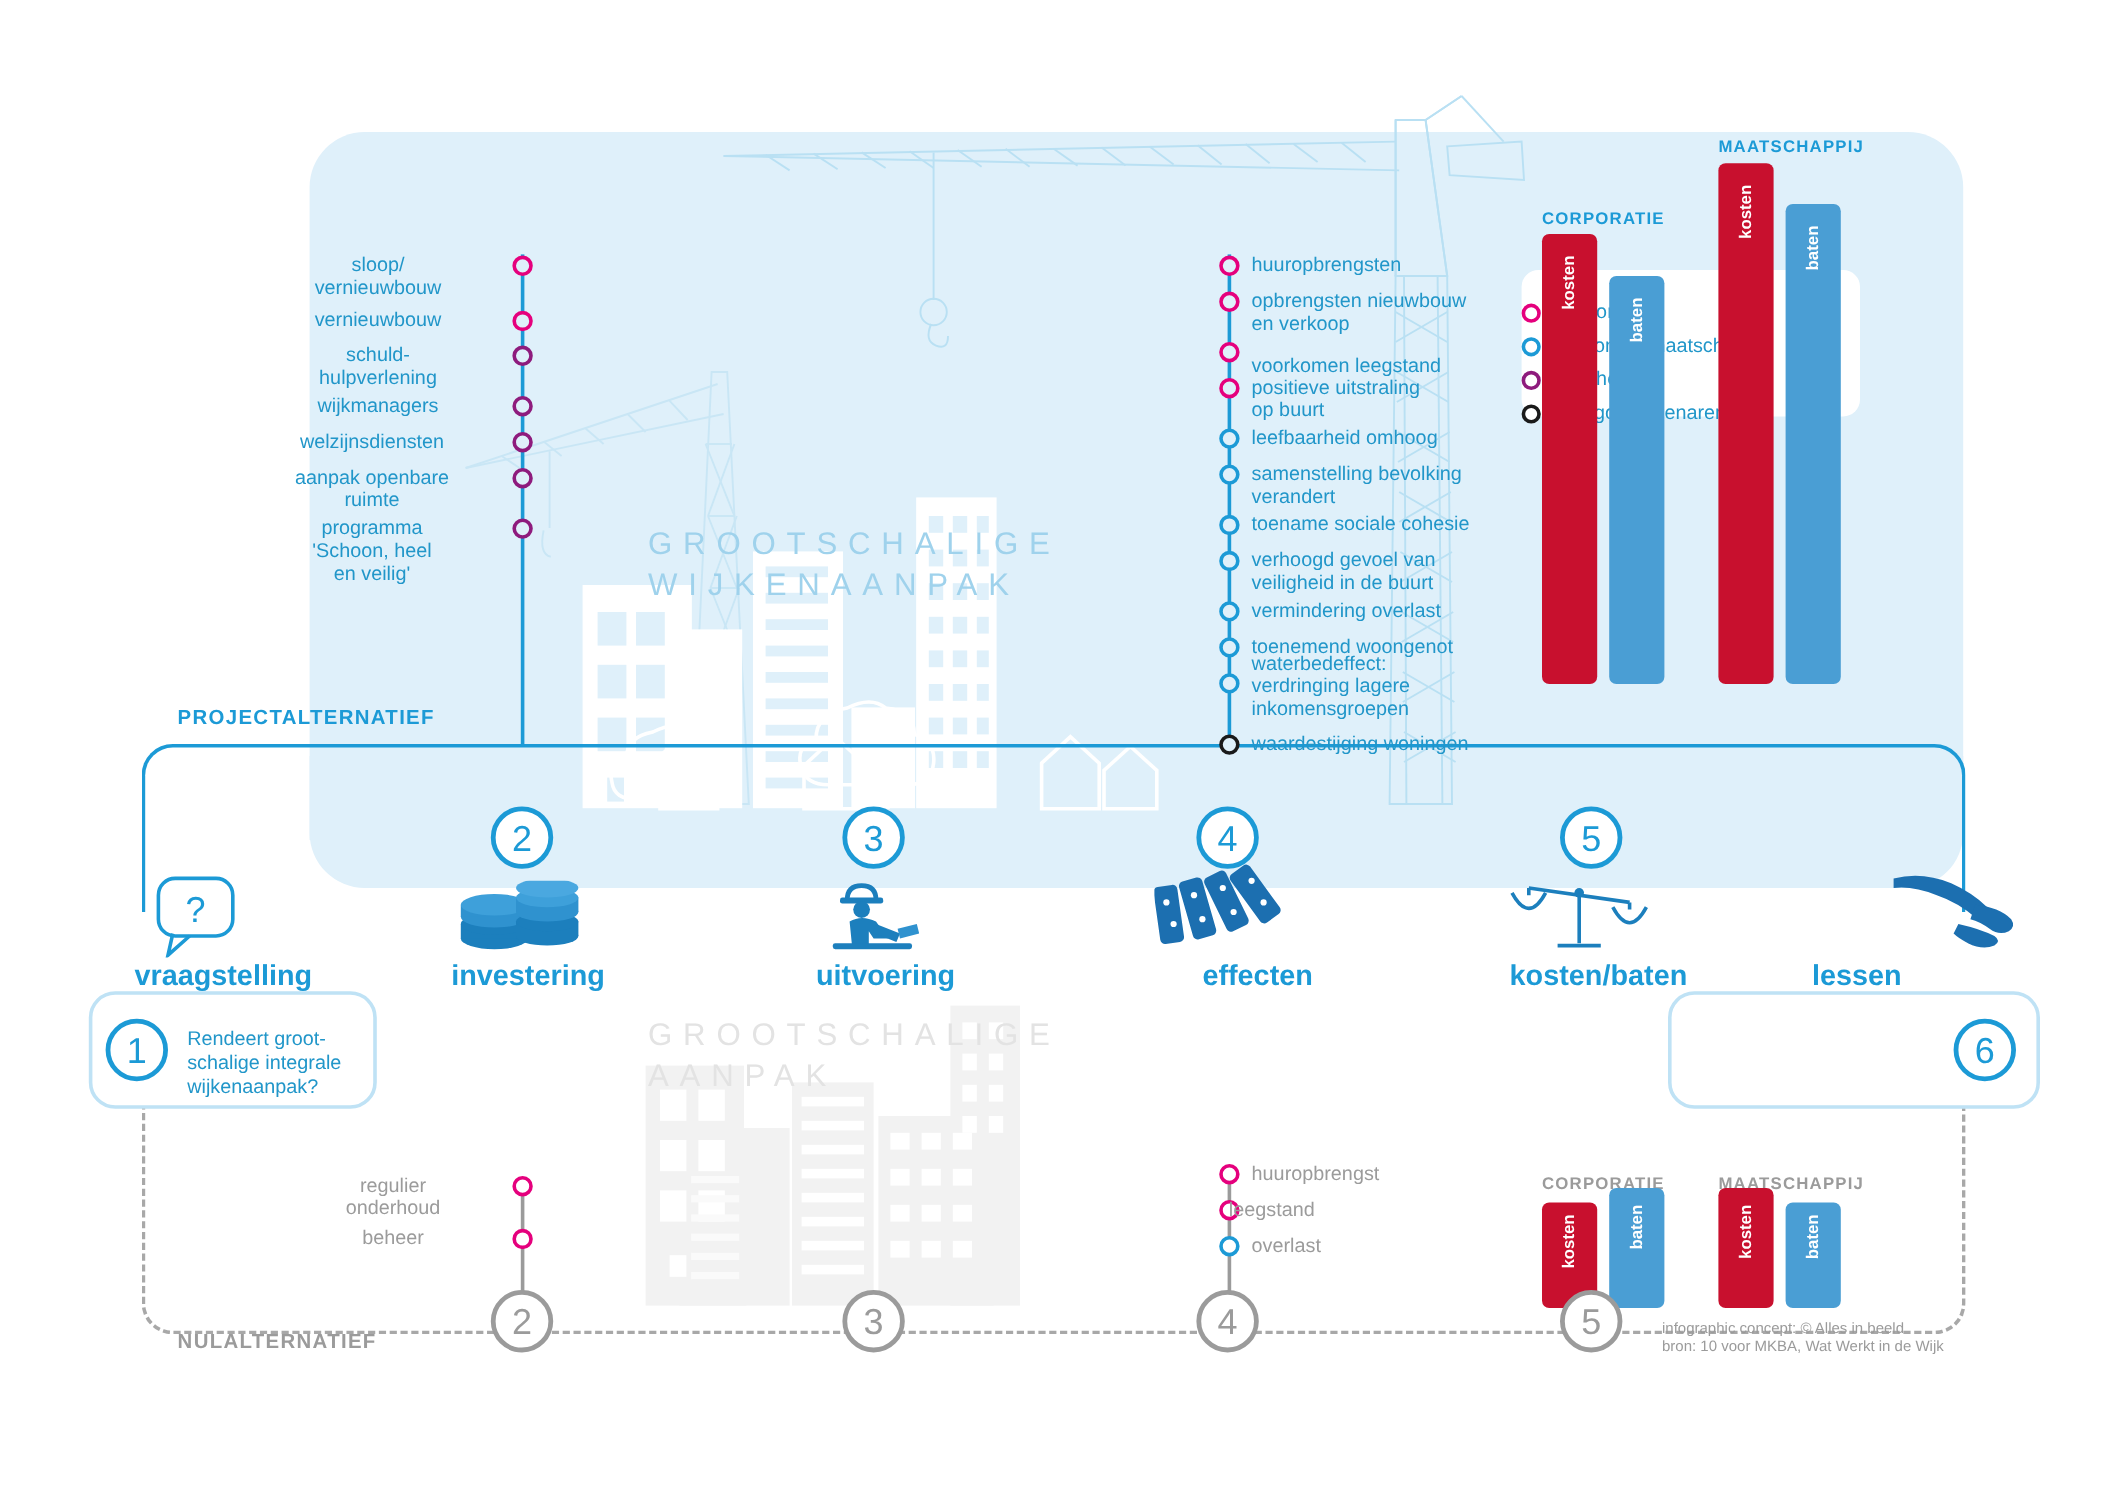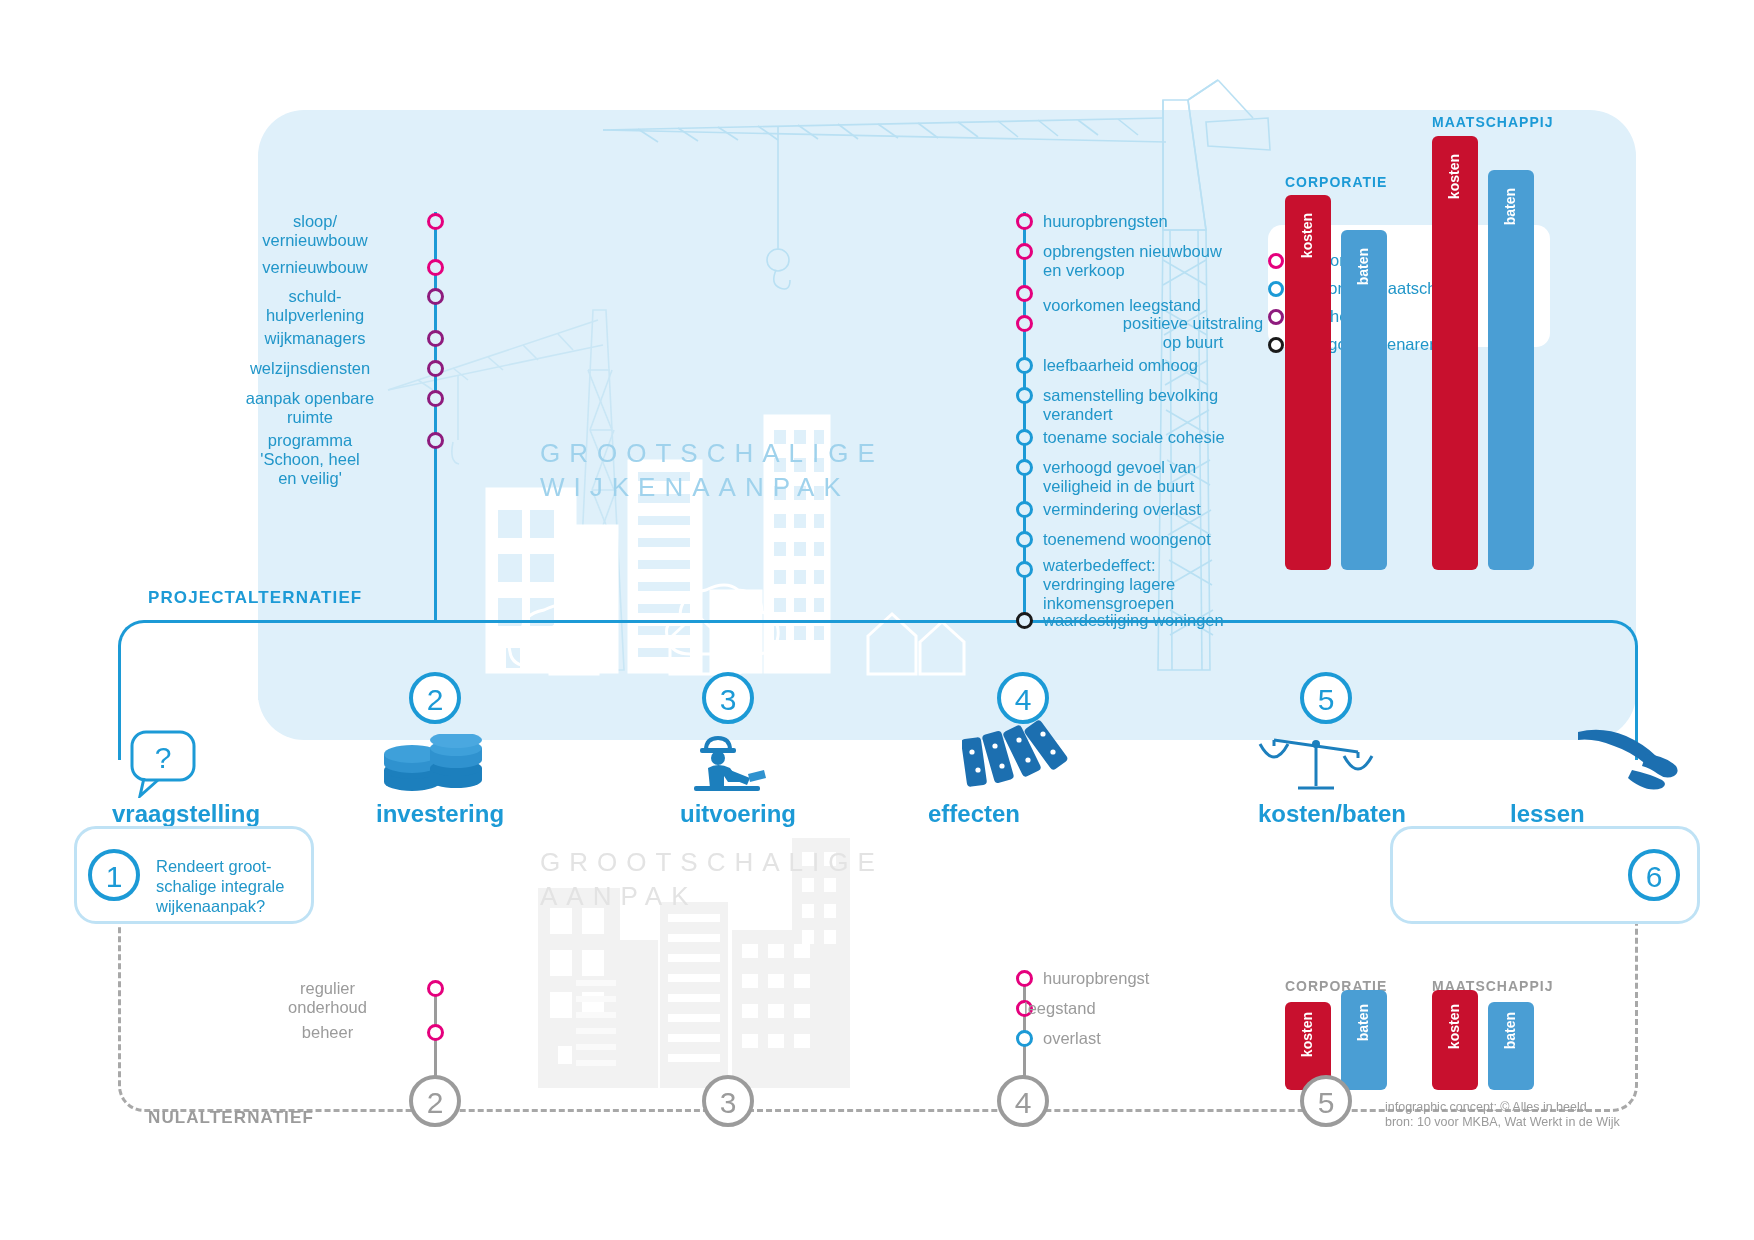--- a/index.html
+++ b/index.html
@@ -366,21 +366,21 @@
         <div>opbrengsten nieuwbouw</div>
         <div>en verkoop</div>
       </div>
 
     <div class="dot" style="left:1016px;top:285px;border:3.5px solid #e5007d;"></div>
     <div class="dotlabel" style="left:1043px;top:284px;width:300px;margin-top:12px;">
         <div>voorkomen leegstand</div>
       </div>
 
     <div class="dot" style="left:1016px;top:315px;border:3.5px solid #e5007d;"></div>
-    <div class="dotlabel" style="left:1043px;top:314px;width:300px;text-align:center;">
+    <div class="dotlabel" style="left:1043px;top:314px;width:300px;">
         <div>positieve uitstraling</div>
         <div>op buurt</div>
       </div>
 
     <div class="dot" style="left:1016px;top:357px;border:3.5px solid #1c9ad6;"></div>
     <div class="dotlabel" style="left:1043px;top:356px;width:300px;">
         <div>leefbaarheid omhoog</div>
       </div>
 
     <div class="dot" style="left:1016px;top:387px;border:3.5px solid #1c9ad6;"></div>
@@ -404,21 +404,21 @@
     <div class="dotlabel" style="left:1043px;top:500px;width:300px;">
         <div>vermindering overlast</div>
       </div>
 
     <div class="dot" style="left:1016px;top:531px;border:3.5px solid #1c9ad6;"></div>
     <div class="dotlabel" style="left:1043px;top:530px;width:300px;">
         <div>toenemend woongenot</div>
       </div>
 
     <div class="dot" style="left:1016px;top:561px;border:3.5px solid #1c9ad6;"></div>
-    <div class="dotlabel" style="left:1043px;top:556px;width:300px;">
+    <div class="dotlabel" style="left:1043px;top:544px;width:300px;">
         <div>waterbedeffect:</div>
         <div>verdringing lagere</div>
         <div>inkomensgroepen</div>
       </div>
 
     <div class="dot" style="left:1016px;top:612px;border:3.5px solid #1a1a1a;"></div>
     <div class="dotlabel" style="left:1043px;top:611px;width:320px;">
         <div>waardestijging woningen</div>
       </div>
   </div>
@@ -534,21 +534,21 @@
     <g fill="#1c6fb0">
       <path d="M6 10 q24 -6 48 4 q18 8 30 20 l-8 10 q-16 -14 -34 -20 q-20 -8 -36 -6 z"></path>
       <path d="M74 32 q20 2 30 12 q4 6 -2 10 q-8 4 -16 -2 q-8 -6 -16 -8 z"></path>
       <path d="M60 48 q18 4 30 10 q6 4 0 8 q-10 4 -22 -2 q-8 -4 -12 -8 z"></path>
     </g>
   </svg>
 
   <div class="stage-label" style="left:112px;top:800px;">vraagstelling</div>
   <div class="stage-label" style="left:376px;top:800px;">investering</div>
   <div class="stage-label" style="left:680px;top:800px;">uitvoering</div>
-  <div class="stage-label" style="left:928px;top:800px;">effecten</div>
+  <div class="stage-label" style="left:1002px;top:800px;">effecten</div>
   <div class="stage-label" style="left:1258px;top:800px;">kosten/baten</div>
   <div class="stage-label" style="left:1510px;top:800px;">lessen</div>
 
   <div class="callout" style="left:74px;top:826px;width:240px;height:98px;"></div>
   <div class="circ" style="left:88px;top:849px;">1</div>
   <div class="callout-txt" style="left:156px;top:856px;width:146px;">
     <div>Rendeert groot-</div>
     <div>schalige integrale</div>
     <div>wijkenaanpak?</div>
   </div>

